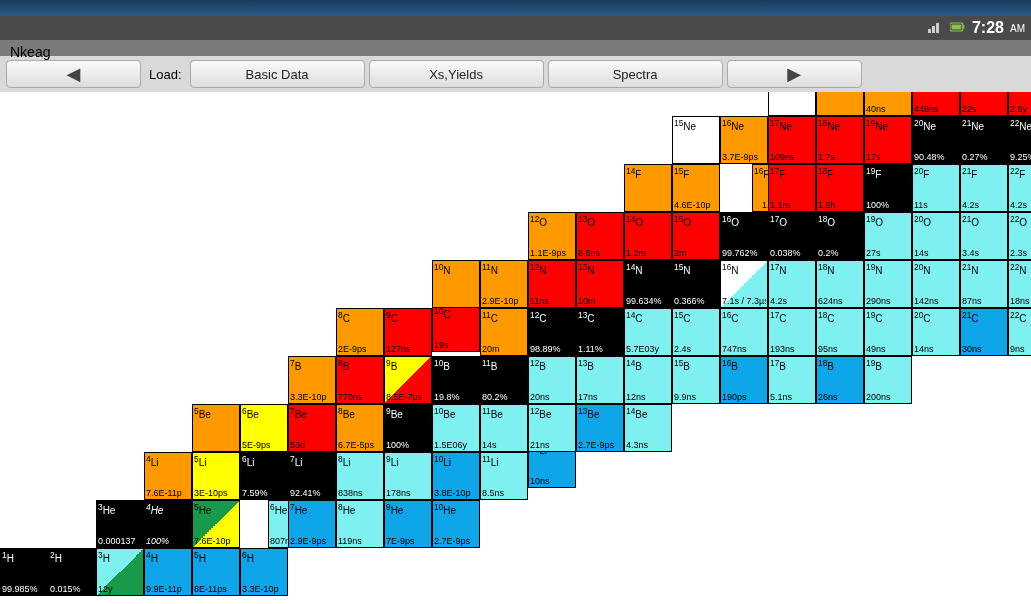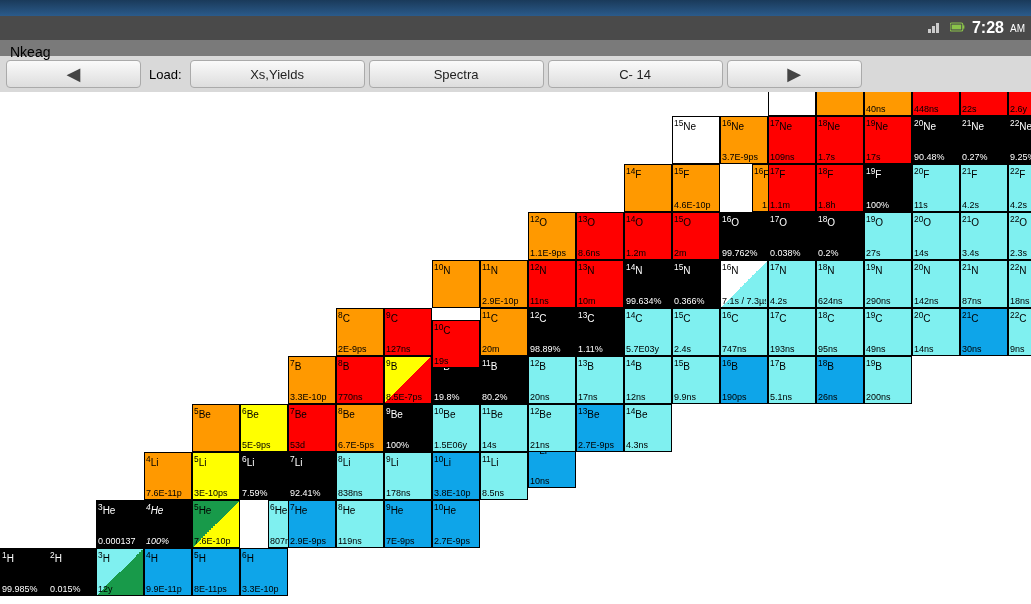--- a/index.html
+++ b/index.html
@@ -50,23 +50,23 @@
         <rect x="16" y="4" width="2" height="4" fill="#8bc34a"></rect>
       </svg>
   </span>
   <span style="font-weight:bold;font-size:16px">7:28</span>
   <span style="font-size:10px">AM</span>
 </div>
 <div class="titlebar">Nkeag</div>
 <div class="toolbar">
   <div class="navbtn small">◀</div>
   <span class="load">Load:</span>
+  <div class="tabbtn">Basic Data</div>
   <div class="tabbtn">Xs,Yields</div>
   <div class="tabbtn">Spectra</div>
-  <div class="tabbtn">C- 14</div>
   <div class="navbtn small">▶</div>
 </div>
 
 <div class="grid-wrap">
   <div class="gridpos" id="gridpos" style="width: 1584px; height: 528px;">
       <div class="cell c-black" style="left: 0px; top: 480px;">
         <div class="lbl"><sup>1</sup>H</div>
         <div class="val">99.985%</div>
       </div>
       <div class="cell c-black" style="left: 48px; top: 480px;">
@@ -250,21 +250,21 @@
         <div class="val">200ns</div>
       </div>
       <div class="cell c-orange" style="left: 336px; top: 240px;">
         <div class="lbl"><sup>8</sup>C</div>
         <div class="val">2E-9ps</div>
       </div>
       <div class="cell c-red" style="left: 384px; top: 240px;">
         <div class="lbl"><sup>9</sup>C</div>
         <div class="val">127ns</div>
       </div>
-      <div class="cell c-red" style="left: 432px; top: 252px; padding-left: 20px;">
+      <div class="cell c-red" style="left: 432px; top: 236px; padding-left: 20px;">
         <div class="lbl"><sup>10</sup>C</div>
         <div class="val">19s</div>
       </div>
       <div class="cell c-orange" style="left: 480px; top: 240px;">
         <div class="lbl"><sup>11</sup>C</div>
         <div class="val">20m</div>
       </div>
       <div class="cell c-black" style="left: 528px; top: 240px;">
         <div class="lbl"><sup>12</sup>C</div>
         <div class="val">98.89%</div>

